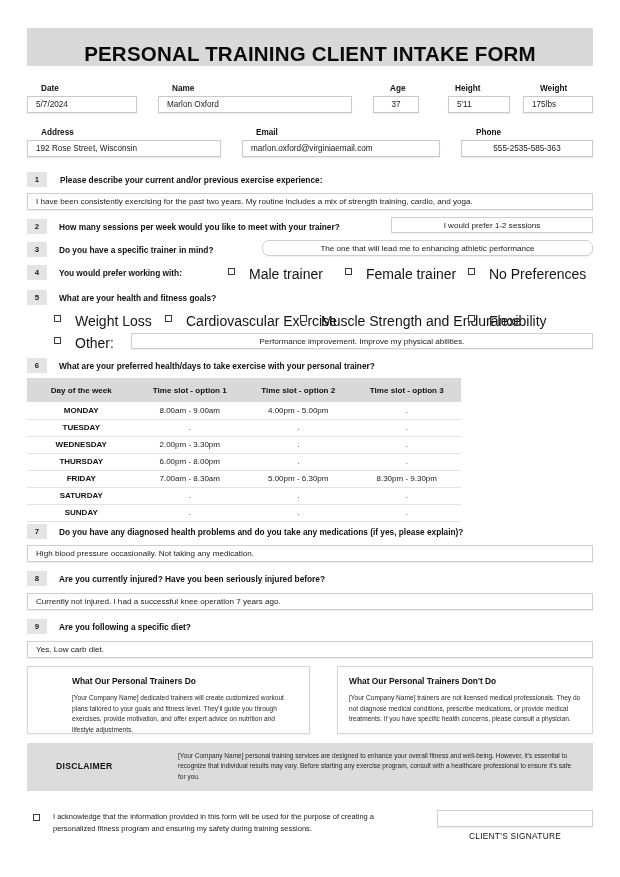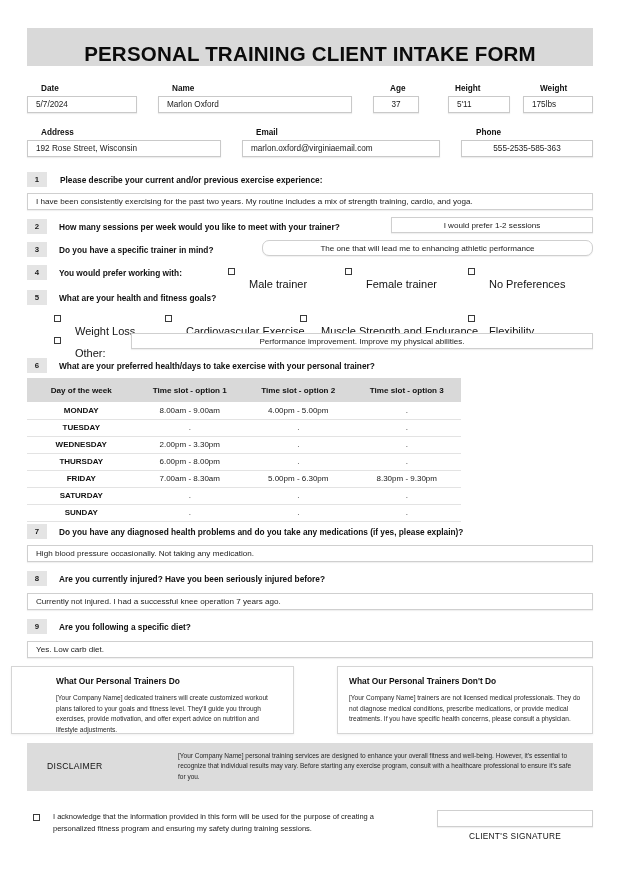--- a/index.html
+++ b/index.html
@@ -101,24 +101,23 @@
   
   .cbox {
     position: absolute;
     width: 7px;
     height: 7px;
     border: 1px solid #3a3a3a;
     background: #fff;
   }
   .cblabel {
     position: absolute;
-    font-size: 11px;
+    font-size: 14px;
     color: #141414;
     white-space: nowrap;
-    margin-top: 12px;
   }
 
   
   .sched {
     position: absolute;
     left: 27px;
     top: 378px;
     width: 434px;
     border-collapse: collapse;
   }
@@ -171,24 +170,24 @@
   .disclaimer-band {
     position: absolute;
     left: 27px;
     top: 743px;
     width: 566px;
     height: 48px;
     background: #dcdcdc;
   }
   .disclaimer-label {
     position: absolute;
-    left: 47px;
+    left: 56px;
     top: 761px;
     font-size: 8.6px;
-    font-weight: normal;
+    font-weight: bold;
     letter-spacing: 0.3px;
     color: #111;
   }
   .disclaimer-body {
     position: absolute;
     left: 178px;
     top: 751px;
     width: 400px;
     font-size: 6.5px;
     line-height: 1.6;
@@ -365,21 +364,21 @@
   <div class="ans-box" style="left:27px; top:545px; width:566px; height:17px;">High blood pressure occasionally. Not taking any medication.</div>
 
   <div class="qnum" style="left:27px; top:571px;">8</div>
   <div class="qtext" style="left:59px; top:574px;">Are you currently injured? Have you been seriously injured before?</div>
   <div class="ans-box" style="left:27px; top:593px; width:566px; height:17px;">Currently not injured. I had a successful knee operation 7 years ago.</div>
 
   <div class="qnum" style="left:27px; top:619px;">9</div>
   <div class="qtext" style="left:59px; top:622px;">Are you following a specific diet?</div>
   <div class="ans-box" style="left:27px; top:641px; width:566px; height:17px;">Yes. Low carb diet.</div>
 
-  <div class="info-box" style="left:11px; top:666px; width:283px; height:68px;padding-left:44px;">
+  <div class="info-box" style="left:27px; top:666px; width:283px; height:68px;padding-left:44px;">
     <div class="info-title">What Our Personal Trainers Do</div>
     <div class="info-body">[Your Company Name] dedicated trainers will create customized workout plans tailored to your goals and fitness level. They'll guide you through exercises, provide motivation, and offer expert advice on nutrition and lifestyle adjustments.</div>
   </div>
 
   <div class="info-box" style="left:337px; top:666px; width:256px; height:68px;">
     <div class="info-title">What Our Personal Trainers Don't Do</div>
     <div class="info-body">[Your Company Name] trainers are not licensed medical professionals. They do not diagnose medical conditions, prescribe medications, or provide medical treatments. If you have specific health concerns, please consult a physician.</div>
   </div>
 
   <div class="disclaimer-band"></div>

